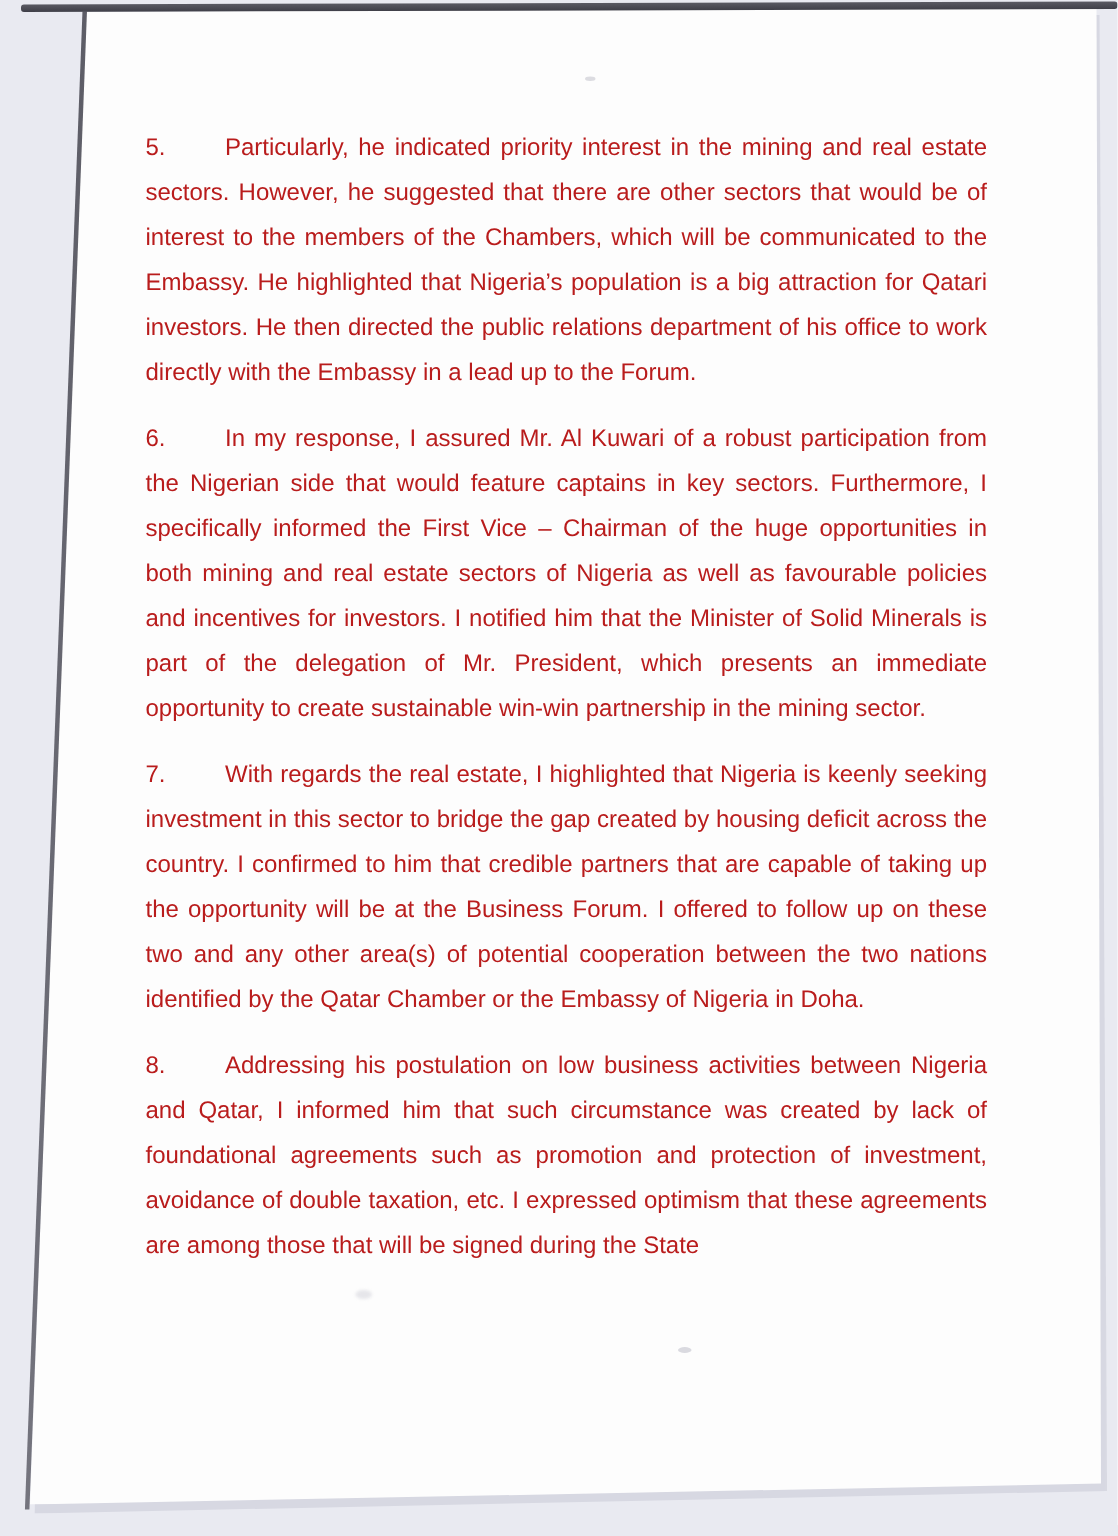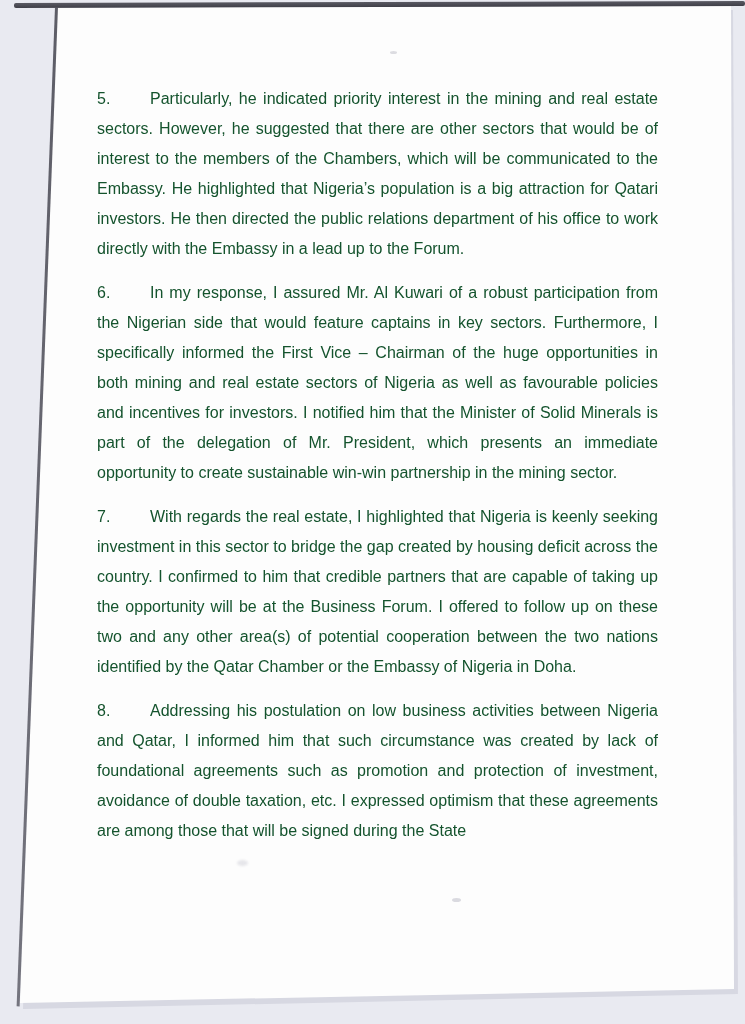--- a/index.html
+++ b/index.html
@@ -39,21 +39,21 @@
   .edge-left{
     position:absolute;top:7px;left:55px;width:3px;height:1000px;
     background:linear-gradient(#50505a,#6a6a74);
     transform:rotate(2.2deg);
     transform-origin:top left;
     opacity:.92;
   }
 
   .content{
     position:absolute;left:97px;top:84px;width:561px;
-    color:#14532d;
+    color:#b91c1c;
     font-size:16px;line-height:30px;
     text-align:justify;
   }
   .para{margin:0 0 14px 0;}
   .para .num{display:inline-block;width:53px;}
 
   .artifact{position:absolute;border-radius:50%;}
   .a1{left:390px;top:51px;width:7px;height:3px;background:#dcdce1;}
   .a2{left:452px;top:898px;width:9px;height:4px;background:#dadae0;}
   .a3{left:237px;top:860px;width:11px;height:6px;background:#e6e6ea;filter:blur(1px);}

